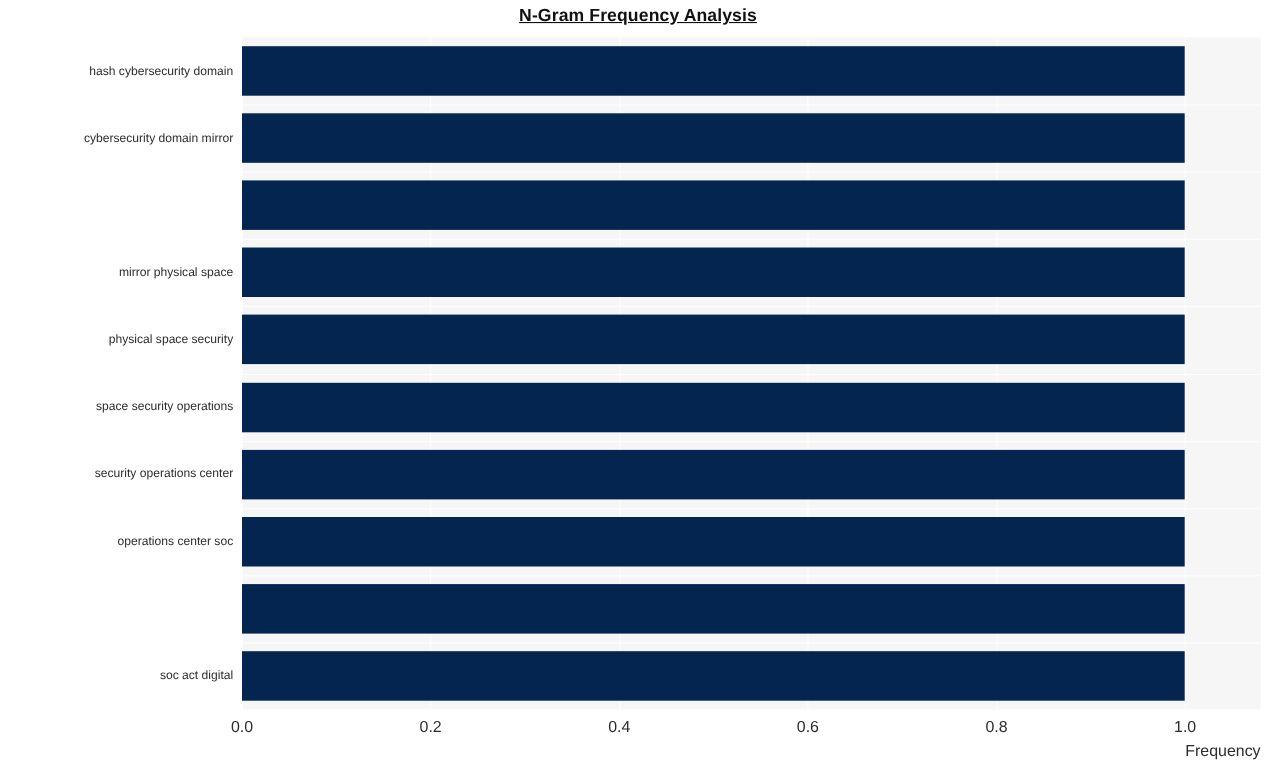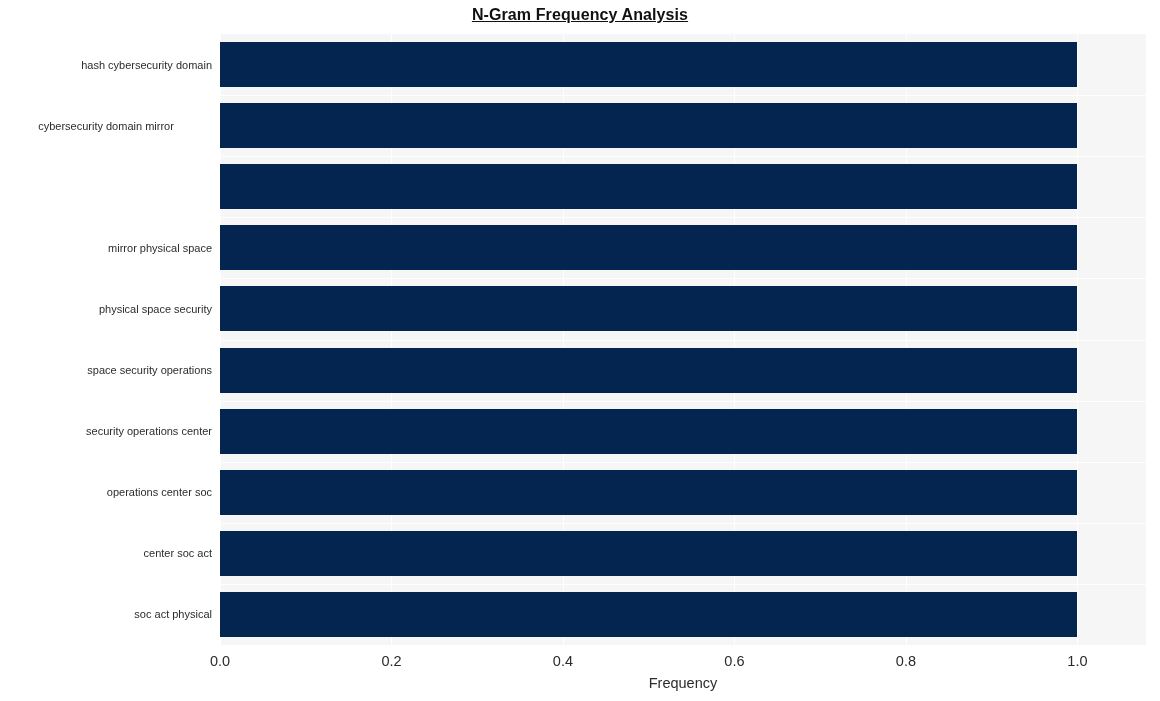--- a/index.html
+++ b/index.html
@@ -111,21 +111,21 @@
     color: #2c2c2c;
     line-height: 18px;
   }
 
   
   #x-axis-label {
     position: absolute;
     left: 220px;
     top: 675px;
     width: 926px;
-    text-align: center;
+    text-align: right;
     font-size: 14.5px;
     color: #2c2c2c;
   }
 </style>
 </head>
 <body>
 
 <div id="figure">
 
   <div id="chart-title">N-Gram Frequency Analysis</div>
@@ -159,28 +159,27 @@
         <div class="bar" title="space security operations: 1" style="width: 857.407px; top: 313.55px; background: rgb(4, 37, 79);"></div>
         <div class="bar" title="security operations center: 1" style="width: 857.407px; top: 374.65px; background: rgb(4, 37, 79);"></div>
         <div class="bar" title="operations center soc: 1" style="width: 857.407px; top: 435.75px; background: rgb(4, 37, 79);"></div>
         <div class="bar" title="center soc act: 1" style="width: 857.407px; top: 496.85px; background: rgb(4, 37, 79);"></div>
         <div class="bar" title="soc act digital: 1" style="width: 857.407px; top: 557.95px; background: rgb(4, 37, 79);"></div>
       </div>
   </div>
 
   <div id="y-tick-labels">
       <div class="ytick" style="top: 22.55px;">hash cybersecurity domain</div>
-      <div class="ytick" style="top: 83.65px; text-align: center;">cybersecurity domain mirror</div>
+      <div class="ytick" style="top: 83.65px;">cybersecurity domain mirror</div>
       <div class="ytick" style="top: 205.85px;">mirror physical space</div>
       <div class="ytick" style="top: 266.95px; margin-left: 48px;">physical space security</div>
       <div class="ytick" style="top: 328.05px;">space security operations</div>
       <div class="ytick" style="top: 389.15px;">security operations center</div>
       <div class="ytick" style="top: 450.25px;">operations center soc</div>
-      <div class="ytick" style="top: 511.35px;">center soc act</div>
-      <div class="ytick" style="top: 572.45px;">soc act physical</div>
+      <div class="ytick" style="top: 572.45px;">soc act digital</div>
     </div>
 
   <div id="x-tick-labels">
       <div class="xtick" style="left: 220px;">0.0</div>
       <div class="xtick" style="left: 391.481px;">0.2</div>
       <div class="xtick" style="left: 562.963px;">0.4</div>
       <div class="xtick" style="left: 734.444px;">0.6</div>
       <div class="xtick" style="left: 905.926px;">0.8</div>
       <div class="xtick" style="left: 1077.41px;">1.0</div>
     </div>

